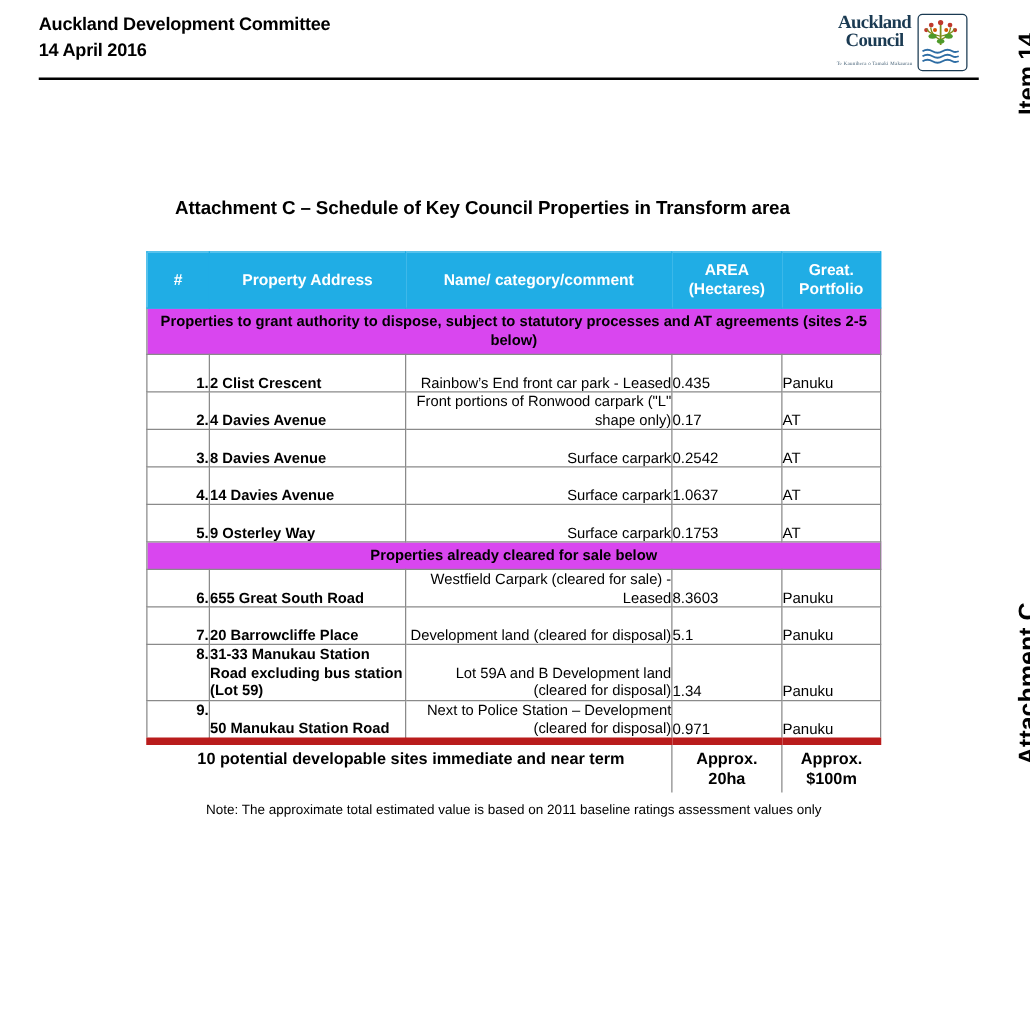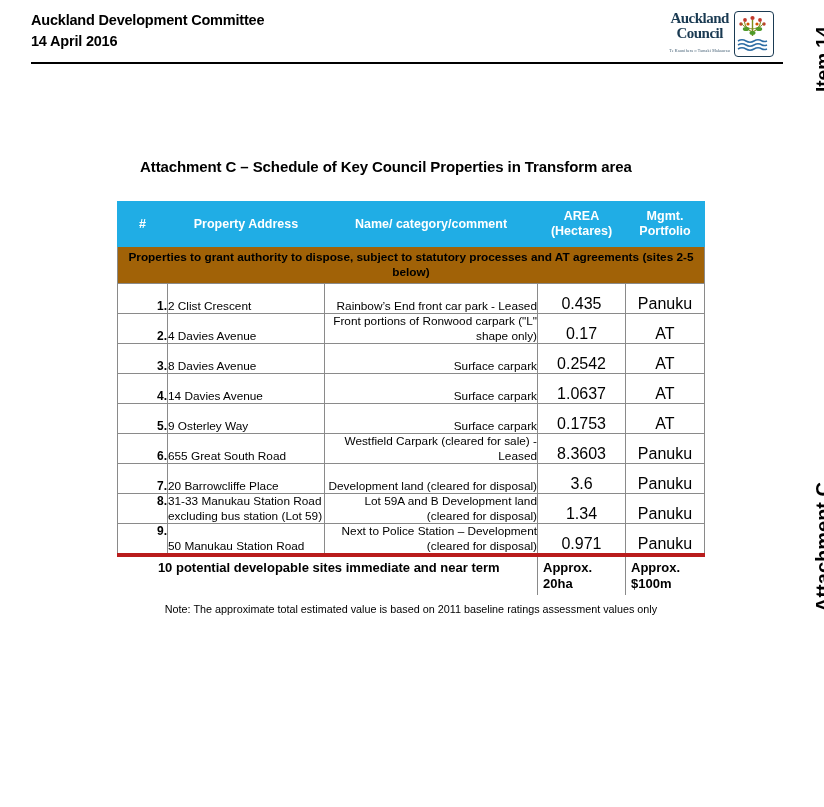--- a/index.html
+++ b/index.html
@@ -151,79 +151,78 @@
     vertical-align: middle;
     line-height: 15px;
     height: 40px;
     border: 1px solid #20ADE5;
     padding: 2px 2px;
   }
   tr.head th.sep-l { border-left: 1px solid #ffffff; }
 
   
   tr.band td {
-    background: #a16207;
+    background: #d946ef;
     font-weight: bold;
     font-size: 11.8px;
     text-align: center;
     vertical-align: middle;
     line-height: 15px;
     padding: 3px 6px;
   }
 
   
   .cell-num {
     text-align: right;
     font-weight: bold;
     font-size: 12px;
     vertical-align: top;
     padding: 2px 7px 2px 2px;
   }
   .cell-num.top-align { vertical-align: top; }
   .cell-addr {
-    font-weight: normal;
+    font-weight: bold;
     font-size: 11.8px;
     line-height: 14.5px;
     padding: 2px 4px 2px 6px;
     vertical-align: bottom;
   }
   .cell-addr.v-top { vertical-align: top; }
   .cell-name {
     font-size: 11.8px;
     line-height: 14.5px;
     padding: 2px 4px 2px 5px;
     vertical-align: bottom;
     text-align: right;
   }
   .cell-area, .cell-port {
-    text-align: center;
-    font-size: 16px;
+    font-size: 12px;
     padding: 2px 4px;
     vertical-align: bottom;
   }
   .row-h1 { height: 30px; }
 
   
   tr.total td {
     font-weight: bold;
     font-size: 13px;
     line-height: 16px;
     vertical-align: top;
     padding: 3px 5px;
-    border-top: 4px solid #b91c1c;
+    border-top: 6px solid #b91c1c;
     border-bottom: none;
     border-left: none;
     border-right: none;
   }
   tr.total td.total-label {
     text-align: center;
     padding-left: 8px;
   }
   tr.total td.total-val {
-    text-align: left;
+    text-align: center;
     border-left: 1px solid #8a8a8a;
   }
 
   
   tr.note td {
     font-size: 10.8px;
     font-weight: normal;
     text-align: center;
     padding: 7px 4px 4px;
     border: none;
@@ -292,21 +291,21 @@
   <thead>
     <tr class="head">
       <th>#</th>
       <th class="sep-l">Property Address</th>
       <th class="sep-l">Name/ category/comment</th>
       <th class="sep-l">
         <div>AREA</div>
         <div>(Hectares)</div>
       </th>
       <th class="sep-l">
-        <div>Mgmt.</div>
+        <div>Great.</div>
         <div>Portfolio</div>
       </th>
     </tr>
   </thead>
   <tbody>
 
     <tr class="band">
       <td colspan="5">Properties to grant authority to dispose, subject to statutory processes and AT agreements (sites 2-5 below)</td>
     </tr>
 
@@ -339,33 +338,36 @@
       <td class="cell-port">AT</td>
     </tr>
     <tr class="row-h1">
       <td class="cell-num">5.</td>
       <td class="cell-addr">9 Osterley Way</td>
       <td class="cell-name">Surface carpark</td>
       <td class="cell-area">0.1753</td>
       <td class="cell-port">AT</td>
     </tr>
 
+    <tr class="band">
+      <td colspan="5">Properties already cleared for sale below</td>
+    </tr>
 
     <tr class="row-h1">
       <td class="cell-num">6.</td>
       <td class="cell-addr">655 Great South Road</td>
       <td class="cell-name">Westfield Carpark (cleared for sale) - Leased</td>
       <td class="cell-area">8.3603</td>
       <td class="cell-port">Panuku</td>
     </tr>
     <tr class="row-h1">
       <td class="cell-num">7.</td>
       <td class="cell-addr">20 Barrowcliffe Place</td>
       <td class="cell-name">Development land (cleared for disposal)</td>
-      <td class="cell-area">3.6</td>
+      <td class="cell-area">5.1</td>
       <td class="cell-port">Panuku</td>
     </tr>
     <tr>
       <td class="cell-num top-align">8.</td>
       <td class="cell-addr v-top">31-33 Manukau Station Road excluding bus station (Lot 59)</td>
       <td class="cell-name">Lot 59A and B Development land (cleared for disposal)</td>
       <td class="cell-area">1.34</td>
       <td class="cell-port">Panuku</td>
     </tr>
     <tr>

